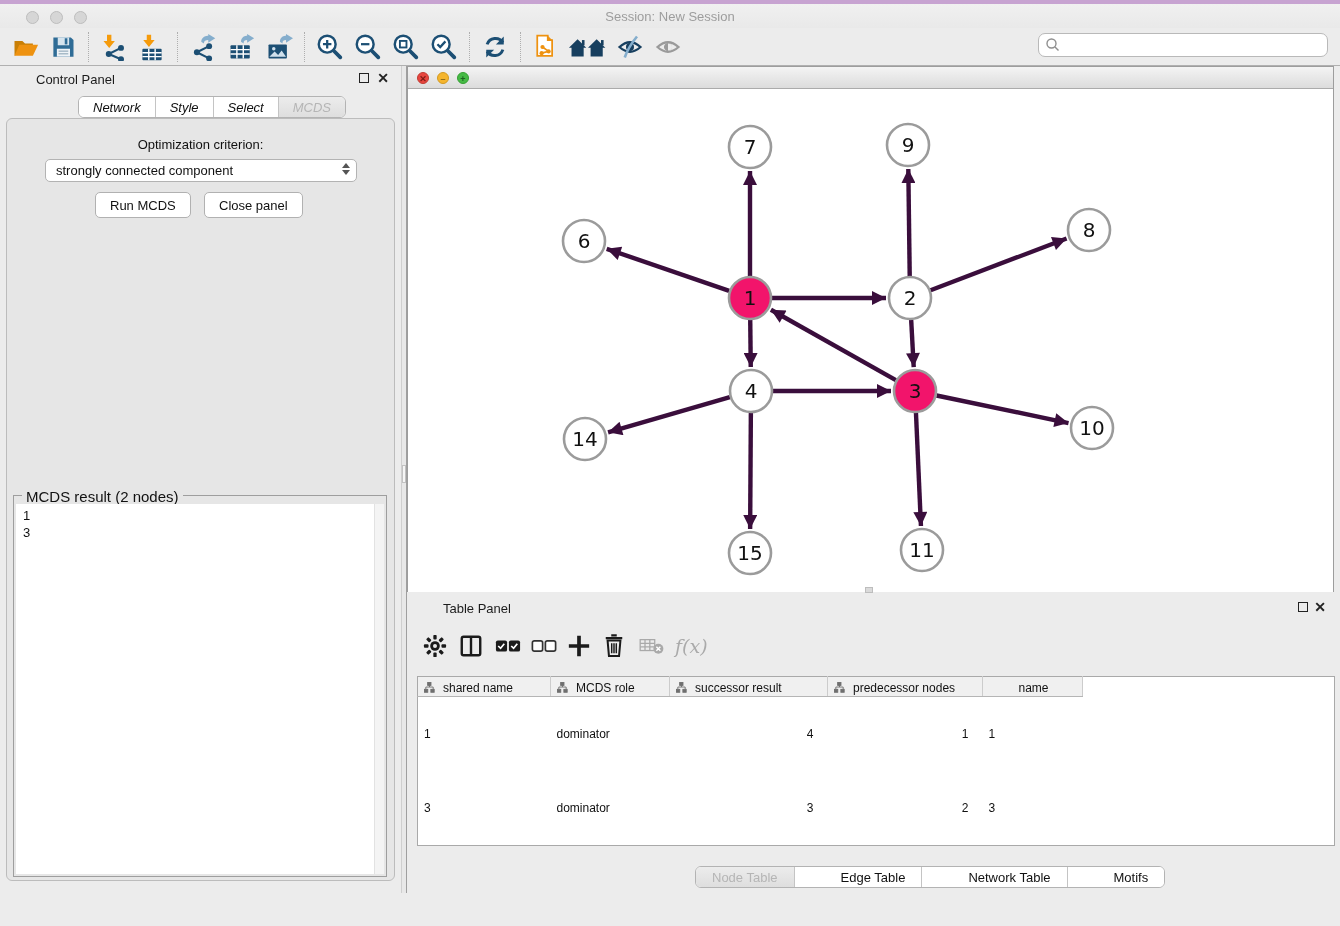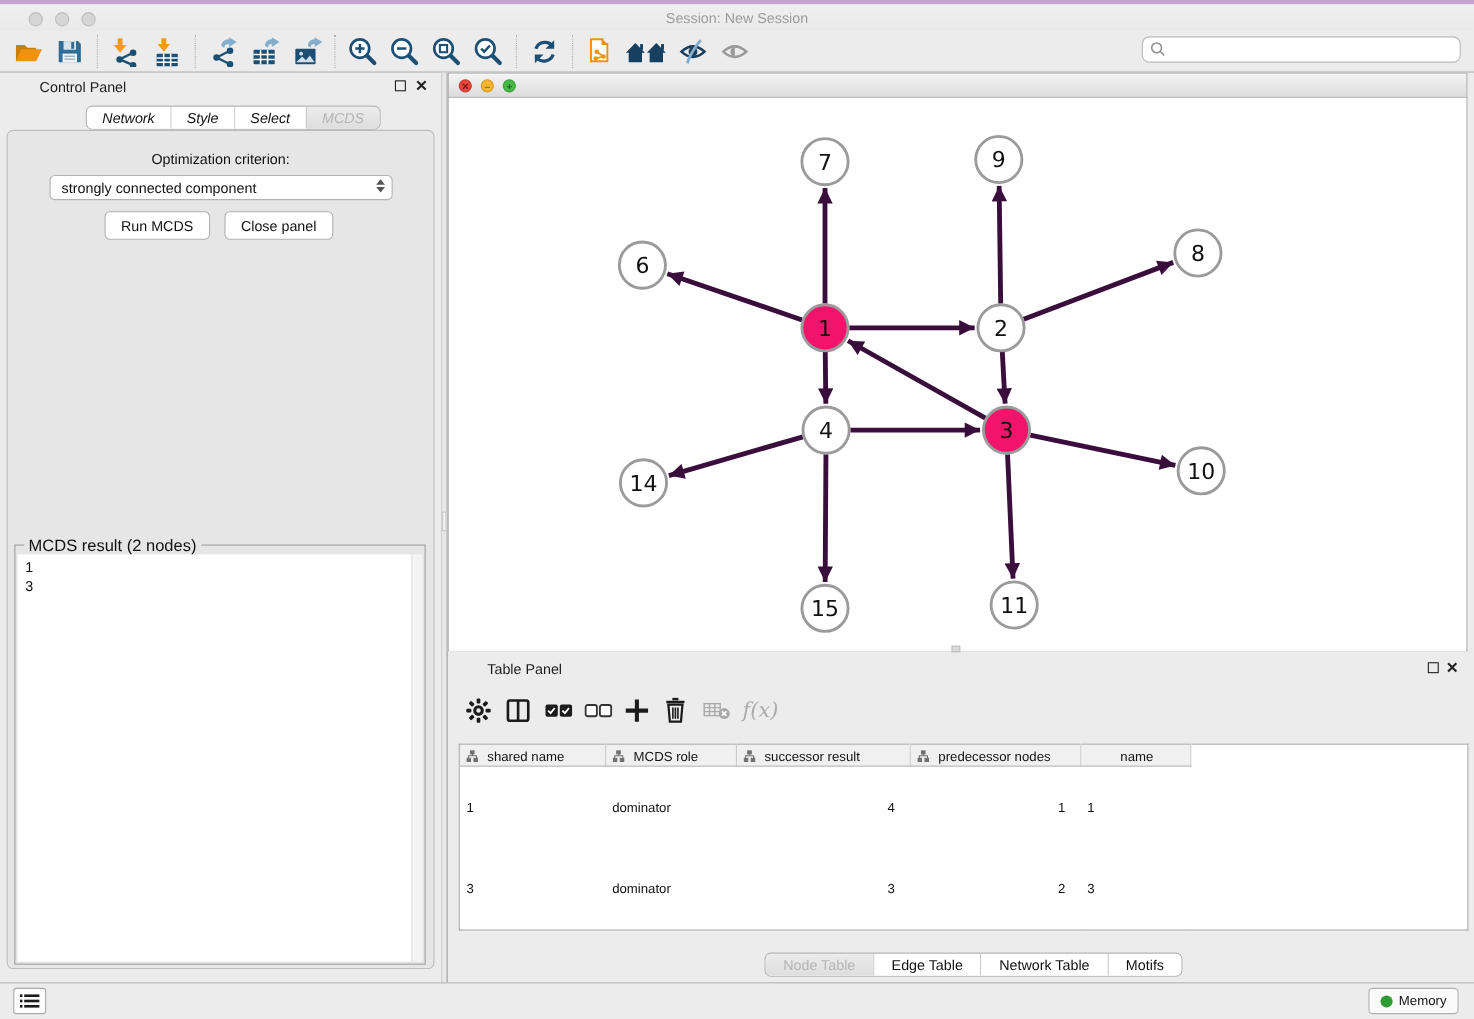--- a/index.html
+++ b/index.html
@@ -68,21 +68,21 @@
   .tp-float { right:26px; } .tp-close { right:8px; }
   .tp-toolbar { position:absolute; left:0; top:30px; width:100%; height:42px; display:flex; align-items:center; padding-left:16px; }
   .tp-btn { width:36px; height:34px; display:flex; align-items:center; }
   .fx-label { font-size:19px; color:#aaa; font-family:"DejaVu Serif", serif; font-style:italic; }
   .data-table { position:absolute; left:10px; top:81px; width:918px; height:170px; background:#fff; border:1px solid #a9a9a9; border-collapse:collapse; table-layout:fixed; font-size:12px; }
   .data-table th { height:20px; background:#f0f0f0; border-bottom:1px solid #b5b5b5; border-right:1px solid #cccccc; font-weight:normal; color:#111; text-align:left; padding:2px 4px 0 6px; overflow:hidden; white-space:nowrap; }
   .data-table th .th-inner { display:flex; align-items:center; gap:8px; justify-content:flex-start; }
   .data-table th.center .th-inner { justify-content:center; }
   .data-table td { height:16px; padding:0 6px; color:#111; white-space:nowrap; overflow:hidden; }
   .data-table td.right { text-align:right; padding-right:14px; }
-  .tp-tabs { left:288px; top:271px; }
+  .tp-tabs { left:288px; top:271px;gap:30px; }
   .tp-tabs .seg-tab { padding:3px 16px 0 16px; }
 
   
   .statusbar { position:absolute; left:0; top:893px; width:100%; height:33px; background:#ececec; border-top:1px solid #b3b3b3; }
   .list-btn { position:absolute; left:12px; top:4px; width:30px; height:24px; background:#fdfdfd; border:1px solid #ababab; border-radius:3px; display:flex; align-items:center; justify-content:center; }
   .memory-btn { position:absolute; right:14px; top:4px; height:24px; background:#fafafa; border:1px solid #b1b1b1; border-radius:4px; display:flex; align-items:center; gap:6px; padding:0 10px; font-size:12px; color:#111; }
   .mem-dot { width:11px; height:11px; border-radius:50%; background:#2e9c35; }
 </style>
 </head>
 <body>
@@ -526,31 +526,13 @@
 
       <div class="seg-tabs tp-tabs">
           <span class="seg-tab active">Node Table</span>
           <span class="seg-tab">Edge Table</span>
           <span class="seg-tab">Network Table</span>
           <span class="seg-tab">Motifs</span>
         </div>
     </div>
   </div>
 
-  <div class="statusbar">
-    <div class="list-btn">
-      <svg width="18" height="14" viewBox="0 0 18 14">
-          <g fill="#1b1b1b">
-            <rect x="0" y="1" width="2.4" height="2.4"></rect>
-            <rect x="4" y="1" width="14" height="2.4"></rect>
-            <rect x="0" y="5.8" width="2.4" height="2.4"></rect>
-            <rect x="4" y="5.8" width="14" height="2.4"></rect>
-            <rect x="0" y="10.6" width="2.4" height="2.4"></rect>
-            <rect x="4" y="10.6" width="14" height="2.4"></rect>
-          </g>
-        </svg>
-    </div>
-    <div class="memory-btn">
-      <span class="mem-dot"></span>
-      <span>Memory</span>
-    </div>
-  </div>
 </div>
 
 </body></html>

